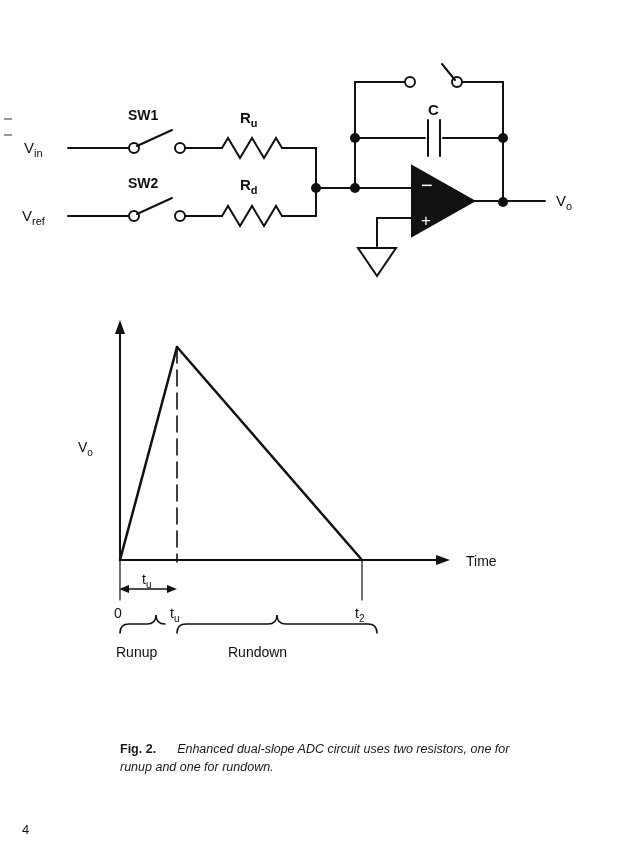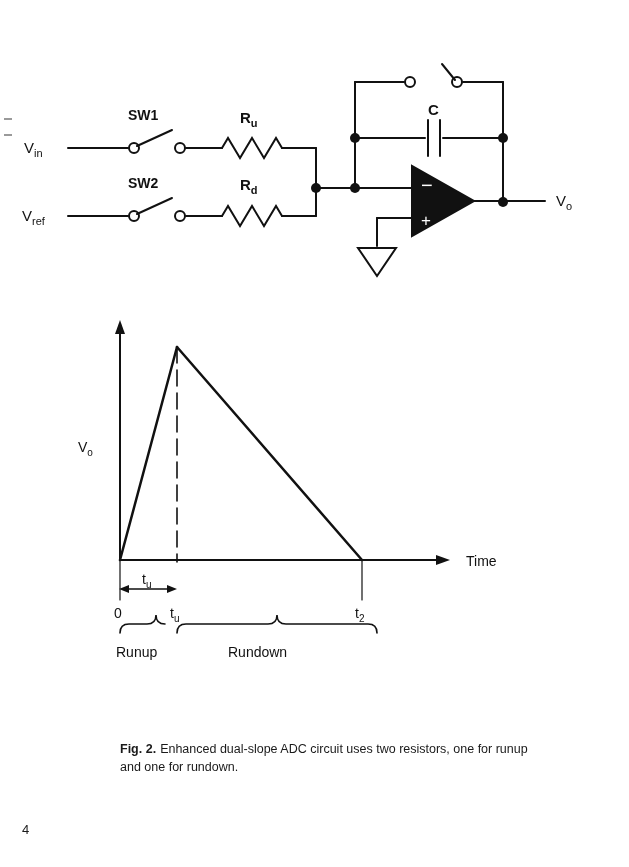--- a/index.html
+++ b/index.html
@@ -47,23 +47,24 @@
     left: 120px;
     top: 740px;
     width: 420px;
     font-size: 12.5px;
     line-height: 1.45;
     color: #1a1a1a;
   }
   #figure-caption .cap-label {
     font-weight: bold;
     font-style: normal;
-    margin-right: 4px;
+    margin-right: 21px;
   }
   #figure-caption .cap-text {
+    font-style: italic;
   }
   
   #page-number {
     position: absolute;
     left: 22px;
     top: 822px;
     font-size: 13px;
     color: #1a1a1a;
   }
   

